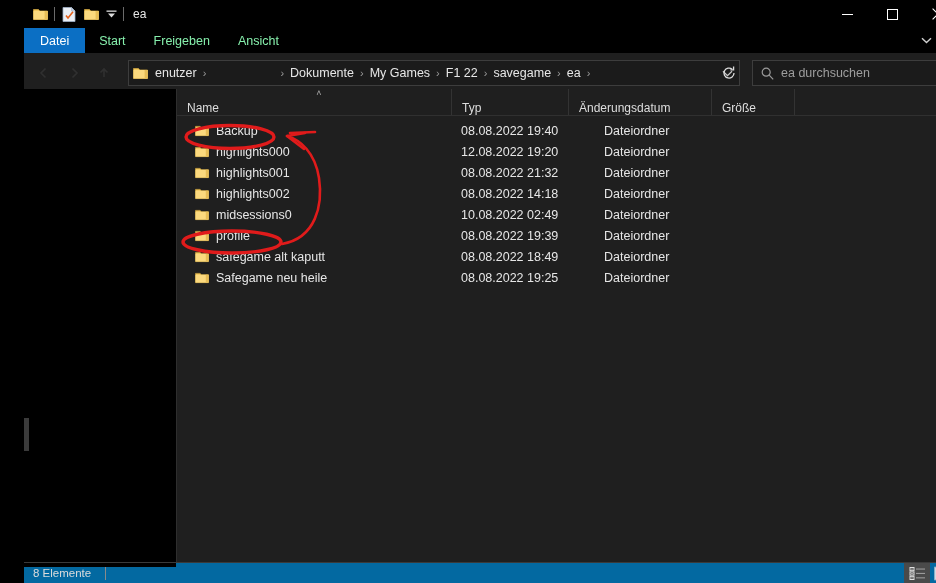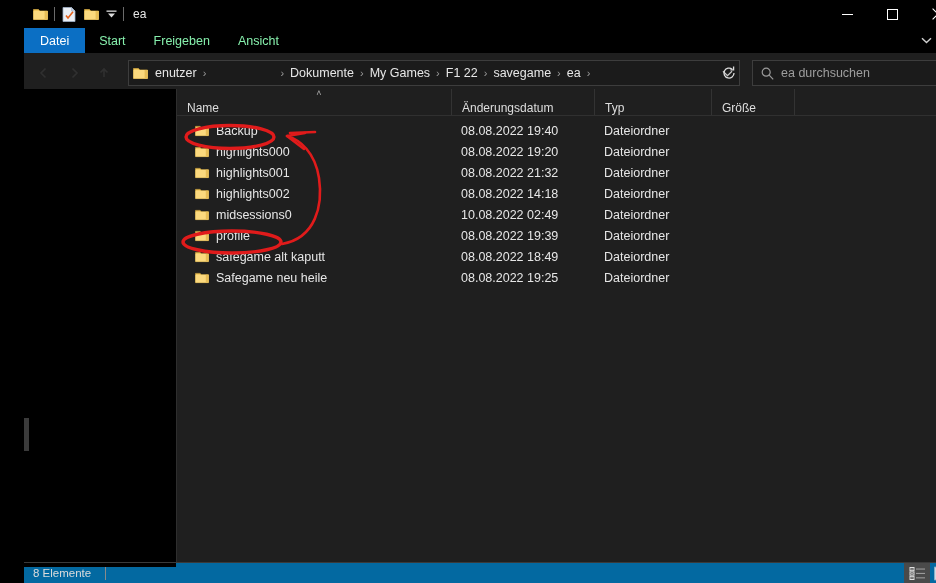--- a/index.html
+++ b/index.html
@@ -514,26 +514,26 @@
     </div>
     <div class="splitter"></div>
 
     <div class="filelist">
 
       <div class="colheaders">
         <div class="colheader col-name">
           <span>Name</span>
           <span class="sort-indicator">˄</span>
         </div>
+        <div class="colheader col-type">
+          <span>Typ</span>
+        </div>
         <div class="colheader col-date">
           <span>Änderungsdatum</span>
         </div>
-        <div class="colheader col-type">
-          <span>Typ</span>
-        </div>
         <div class="colheader col-size">
           <span>Größe</span>
         </div>
         <div class="colheader col-pad"></div>
       </div>
 
       <div class="rows" style="padding-top:4px;">
 
         <div class="row">
           <div class="cell cell-name">
@@ -551,21 +551,21 @@
 
         <div class="row">
           <div class="cell cell-name">
             <svg class="folder-icon" width="14" height="12" viewBox="0 0 15 13">
               <path d="M0.5 1.5 H5.5 L6.8 3 H14.5 V11.5 H0.5 Z" fill="#f2c75c" stroke="#c9a13f" stroke-width="0.8"></path>
               <path d="M0.5 3 H14.5 V11.5 H0.5 Z" fill="#fbd97e"></path>
               <path d="M11.6 3 H14.5 V11.5 H11.6 Z" fill="#e7bd56"></path>
             </svg>
             <span>highlights000</span>
           </div>
-          <div class="cell cell-date">08.08.2022 19:20</div>
+          <div class="cell cell-date">12.08.2022 19:20</div>
           <div class="cell cell-type">Dateiordner</div>
           <div class="cell cell-size"></div>
         </div>
 
         <div class="row">
           <div class="cell cell-name">
             <svg class="folder-icon" width="14" height="12" viewBox="0 0 15 13">
               <path d="M0.5 1.5 H5.5 L6.8 3 H14.5 V11.5 H0.5 Z" fill="#f2c75c" stroke="#c9a13f" stroke-width="0.8"></path>
               <path d="M0.5 3 H14.5 V11.5 H0.5 Z" fill="#fbd97e"></path>
               <path d="M11.6 3 H14.5 V11.5 H11.6 Z" fill="#e7bd56"></path>

